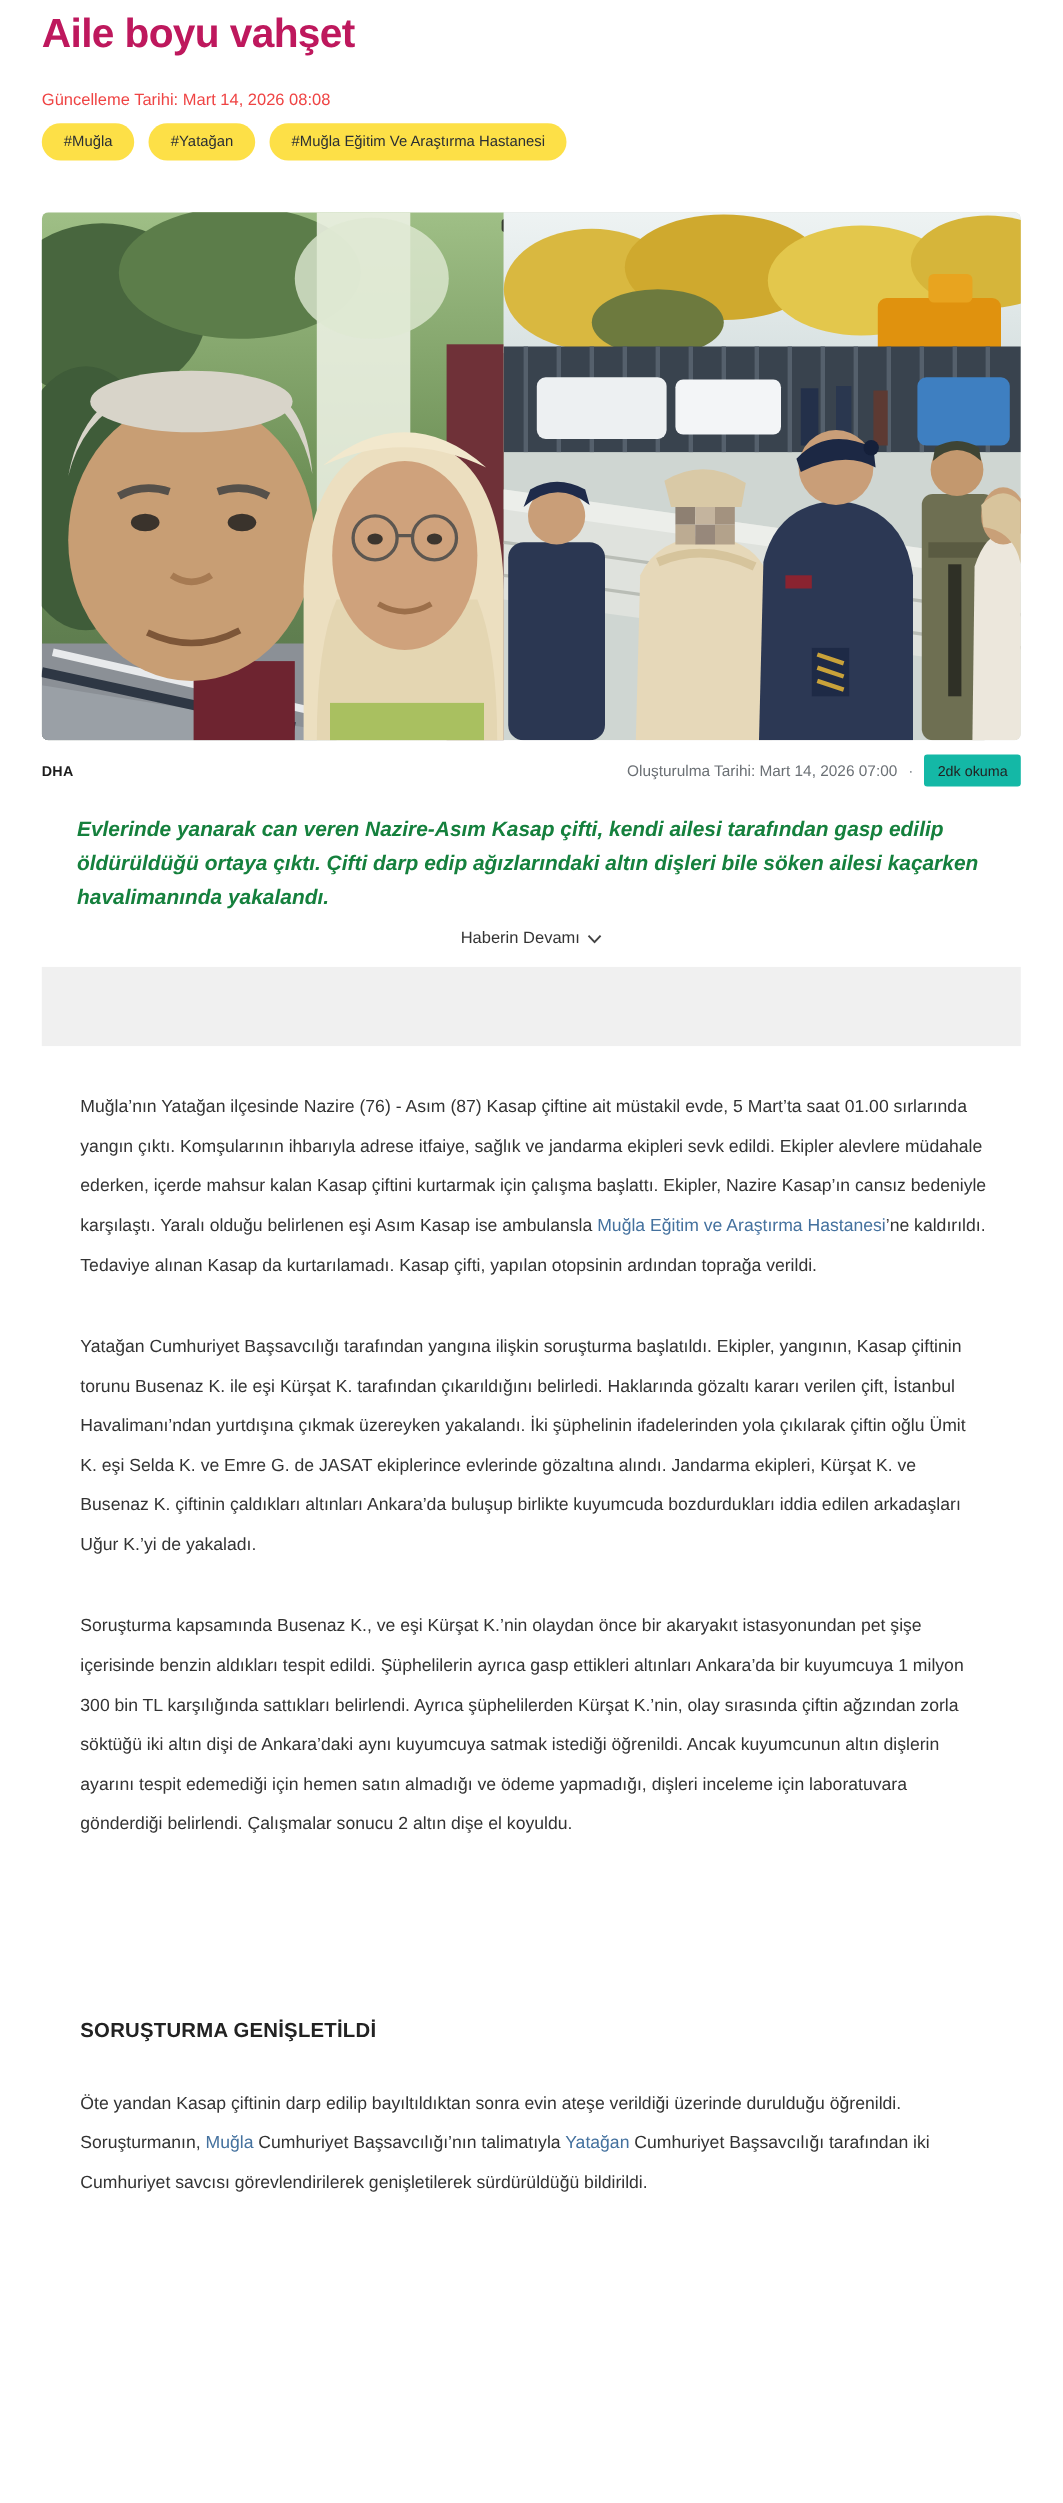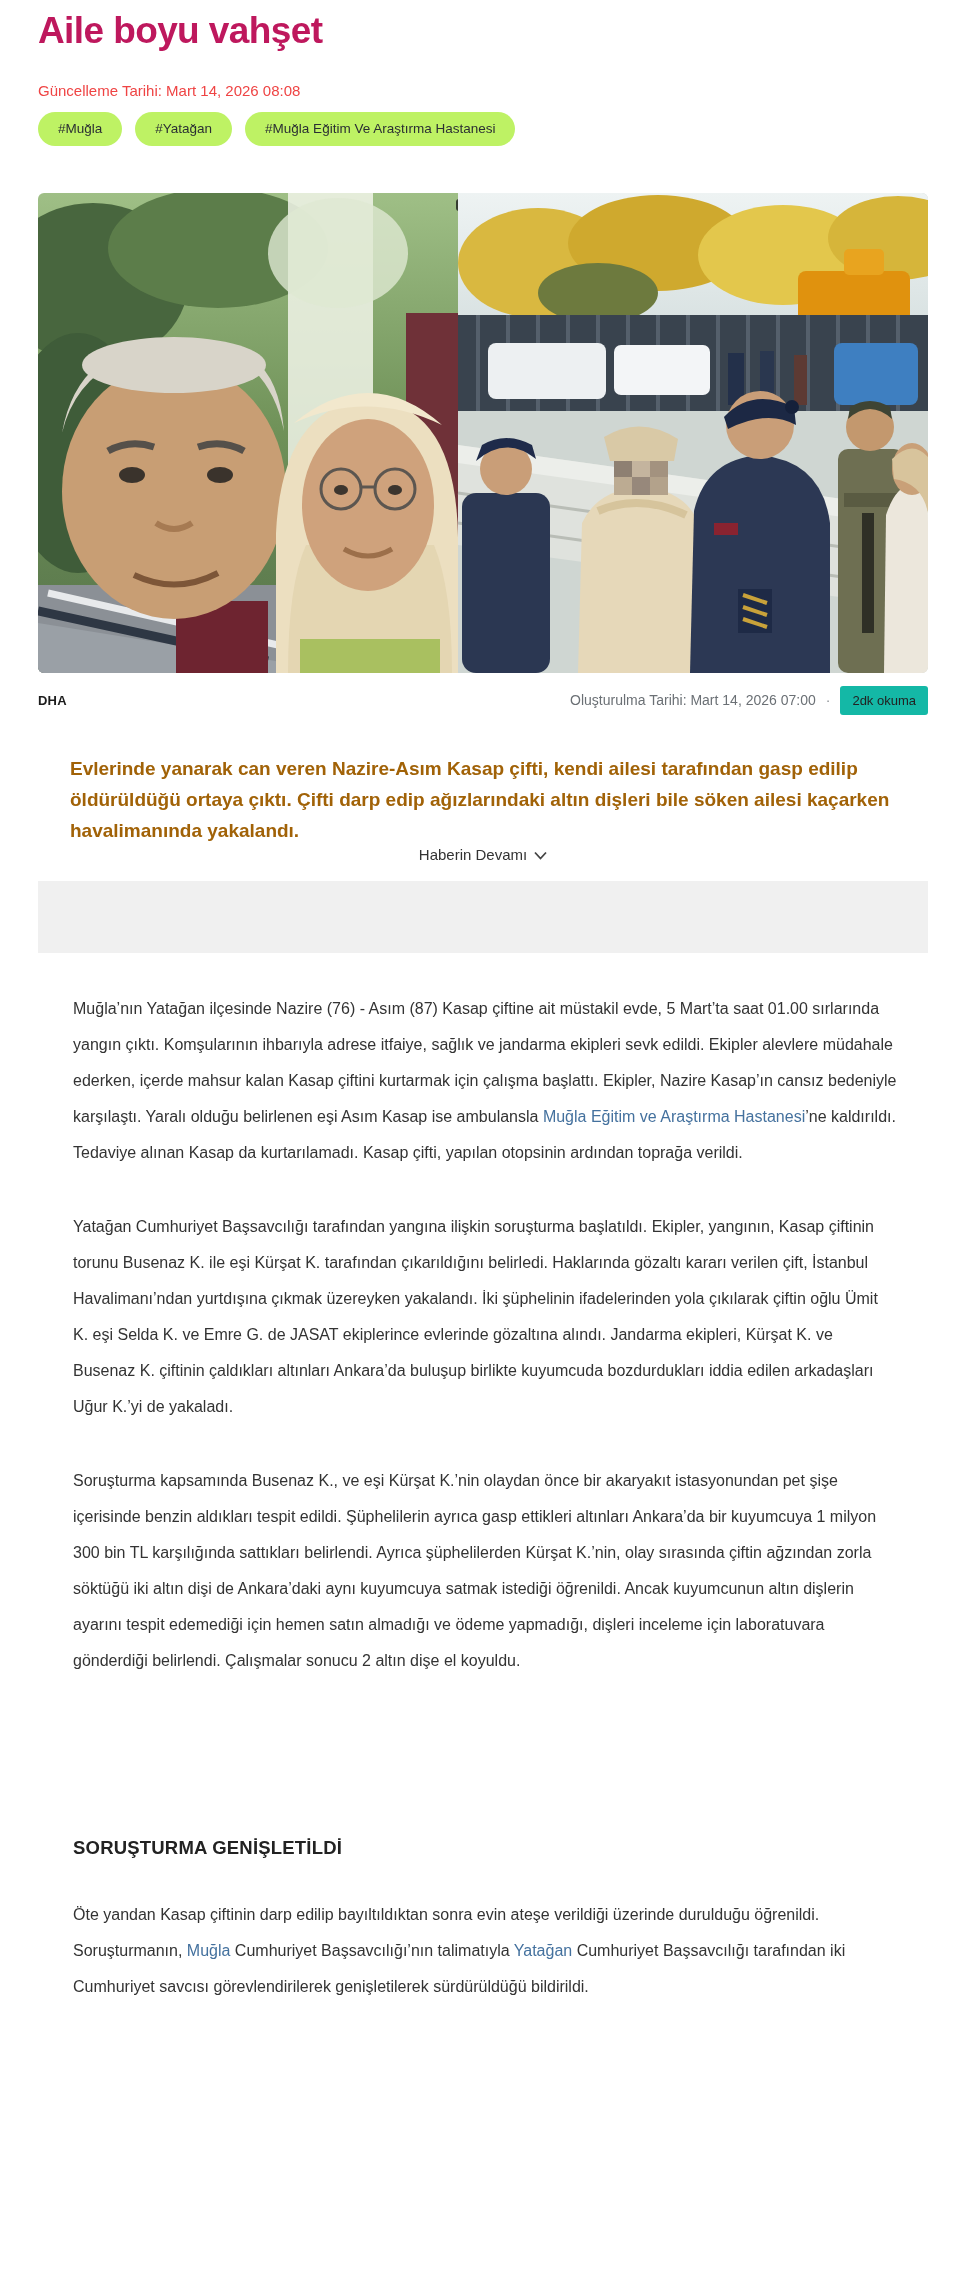--- a/index.html
+++ b/index.html
@@ -11,46 +11,46 @@
   .container { padding:0 38px; }
 
   
   h1.title {
     margin-top:10px; font-size:37px; font-weight:700; letter-spacing:-0.6px;
     color:#be185d;
   }
   .meta-updated { margin-top:30px; font-size:15px; color:#ef4444; }
   .tags { margin-top:13px; display:flex; gap:13px; }
   .tag {
-    background:#bef264; color:#2b2f33; font-size:13.5px; line-height:1;
+    background:#fde047; color:#2b2f33; font-size:13.5px; line-height:1;
     padding:10px 20px; border-radius:17px; white-space:nowrap; cursor:pointer;
   }
 
   
   figure.photo { margin-top:47px; }
   figure.photo svg { display:block; width:890px; height:480px; border-radius:6px; }
 
   .credit-row {
     margin-top:13px; display:flex; align-items:center; justify-content:space-between;
   }
   .credit { font-size:13px; font-weight:700; color:#1c1c1c; letter-spacing:.2px; }
   .credit-right { display:flex; align-items:center; gap:10px; }
   .created { font-size:14px; color:#6b7075; }
   .dot { color:#8a8f94; font-size:14px; }
   .read-badge {
     background:#14b8a6; color:#222; font-size:13px; padding:7px 12px; border-radius:3px;
   }
 
   
   .summary {
-    margin:38px auto 0; width:846px; padding-left:10px;
-    font-size:19px; line-height:31px; font-weight:700; color:#a16207;
+    margin:24px auto 0; width:846px; padding-left:10px;
+    font-size:19px; line-height:31px; font-weight:700; color:#15803d;font-style:italic;
   }
   .more {
-    display:flex; align-items:center; justify-content:center; gap:7px;
+    margin-top:12px; display:flex; align-items:center; justify-content:center; gap:7px;
     font-size:15px; color:#333; cursor:pointer;
   }
   .more svg { margin-top:3px; }
 
   
   .ad-slot { margin:18px auto 0; width:890px; height:72px; background:#f0f0f0; }
 
   
   article { width:828px; margin:0 auto; padding-left:4px; }
   article p {

